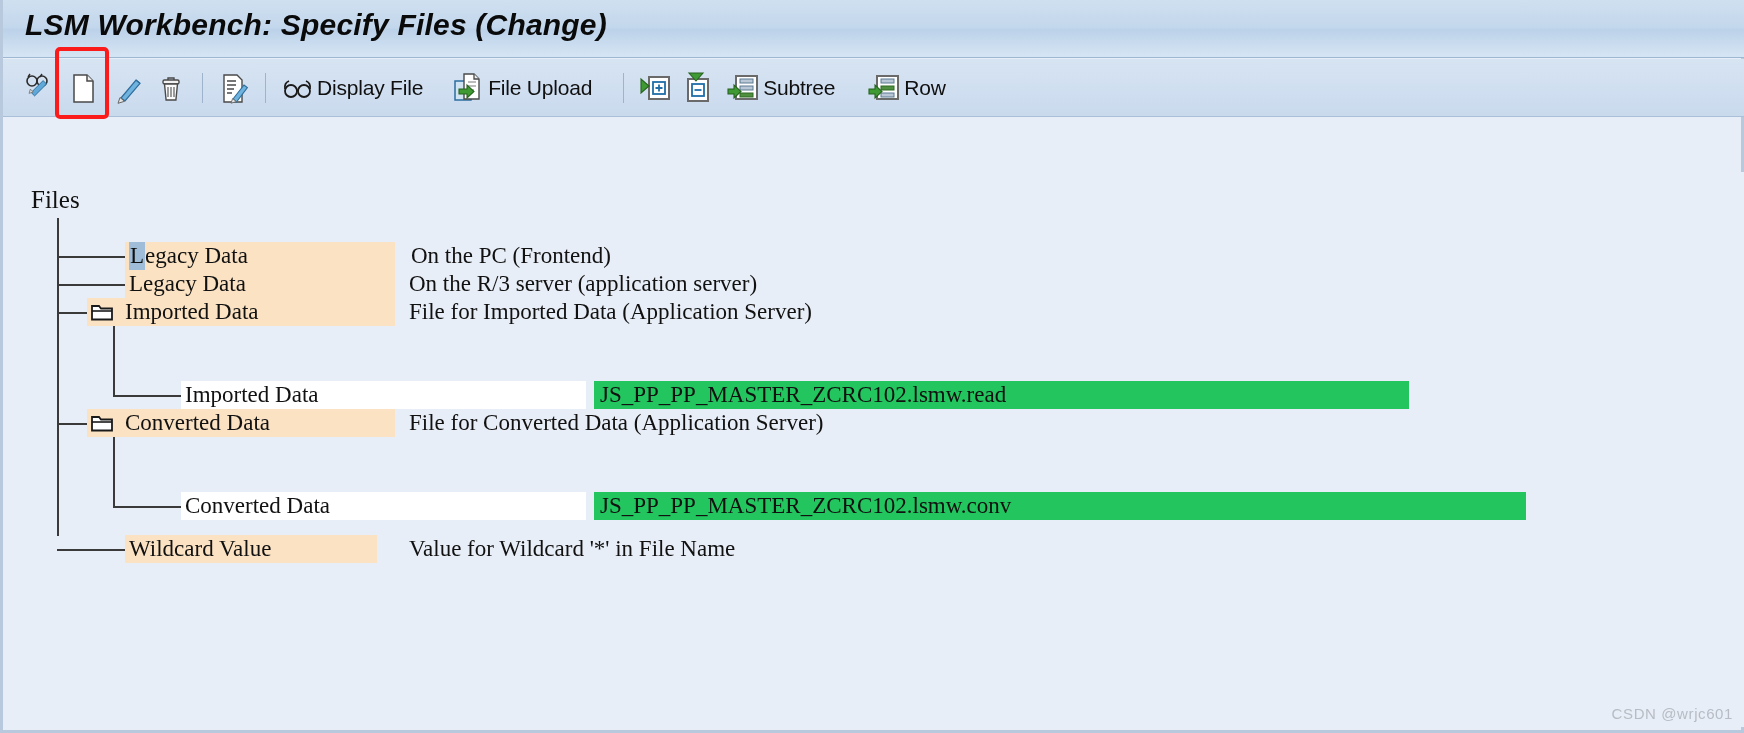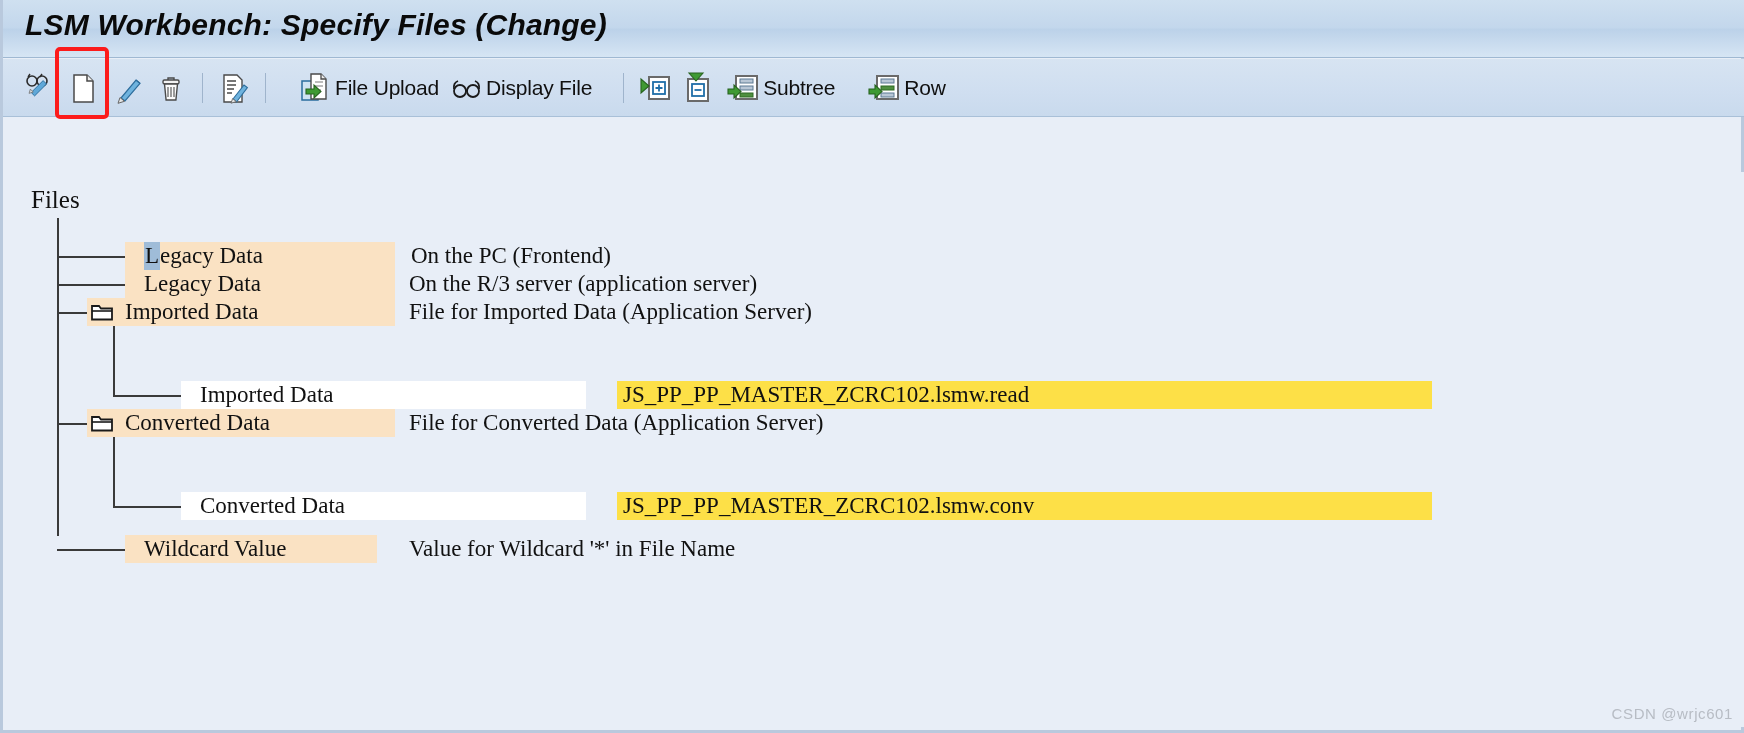--- a/index.html
+++ b/index.html
@@ -141,45 +141,44 @@
     white-space: nowrap;
   }
   .node-name {
     position: absolute;
     top: 0;
     height: 28px;
     line-height: 28px;
     font-size: 23px;
     color: #111;
     box-sizing: border-box;
-    padding-left: 19px;
+    padding-left: 4px;
   }
   .node-name.tan   { background: #fae2c3; }
   .node-name.white { background: #ffffff; }
   .node-desc {
     position: absolute;
     top: 0;
     height: 28px;
     line-height: 28px;
     font-size: 23px;
     color: #111;
     white-space: nowrap;
   }
   .node-value {
     position: absolute;
     top: 0;
     height: 28px;
     line-height: 28px;
     font-size: 23px;
     color: #111;
-    background: #fde047;
+    background: #22c55e;
     padding-left: 6px;
     box-sizing: border-box;
     white-space: nowrap;
-    margin-left: 23px;
   }
   
   .sel-char {
     background: #9fbcd8;
     display: inline-block;
     padding: 0 1px;
   }
 
   
   .vline {
@@ -275,44 +274,44 @@
           <path d="M7 4 h13 l5 5 v22 h-18 z" fill="#ffffff" stroke="#4a4a4a" stroke-width="1.4"></path>
           <path d="M10 10 h9 M10 14 h9 M10 18 h7 M10 22 h5" stroke="#4a4a4a" stroke-width="1.3"></path>
           <path d="M16 28 L27 14 l3.4 2.6 L19.5 31 z" fill="#6fb3de" stroke="#2d6d9c" stroke-width="1.1"></path>
           <path d="M15.6 27.6 l3.8 3 -5.4 1.6 z" fill="#e4e4e4" stroke="#666" stroke-width="0.9"></path>
         </svg>
       </span>
     </div>
 
     <div class="tb-sep"></div>
 
+    <div class="tb-btn">
+      <span class="tb-icon">
+        <svg width="34" height="34" viewBox="0 0 34 34">
+          <circle cx="11" cy="20" r="6" fill="none" stroke="#1a1a1a" stroke-width="1.8"></circle>
+          <circle cx="24" cy="20" r="6" fill="none" stroke="#1a1a1a" stroke-width="1.8"></circle>
+          <path d="M17 20 q1.5 -2 1 0" fill="none" stroke="#1a1a1a" stroke-width="1.6"></path>
+          <path d="M5 18 q-1 -6 4 -8" fill="none" stroke="#1a1a1a" stroke-width="1.7"></path>
+          <path d="M30 18 q1 -6 -4 -8" fill="none" stroke="#1a1a1a" stroke-width="1.7"></path>
+        </svg>
+      </span>
+      <span class="tb-label">Display File</span>
+    </div>
+
     <div class="tb-btn" style="margin-left:18px;">
       <span class="tb-icon">
         <svg width="34" height="34" viewBox="0 0 34 34">
           <rect x="4" y="10" width="16" height="19" fill="#cfe3f3" stroke="#2b6e9e" stroke-width="1.5"></rect>
           <path d="M13 3 h10 l5 5 v20 h-15 z" fill="#ffffff" stroke="#4a4a4a" stroke-width="1.4"></path>
           <path d="M23 3 v5 h5" fill="#eeeeee" stroke="#4a4a4a" stroke-width="1.3"></path>
           <path d="M17 11 h8 M17 15 h8 M17 19 h6" stroke="#7a7a7a" stroke-width="1.1"></path>
           <path d="M8 18 h8 v-4 l7 6.5 -7 6.5 v-4 h-8 z" fill="#3f9a33" stroke="#27631f" stroke-width="1.1"></path>
         </svg>
       </span>
       <span class="tb-label">File Upload</span>
-    </div>
-
-    <div class="tb-btn">
-      <span class="tb-icon">
-        <svg width="34" height="34" viewBox="0 0 34 34">
-          <circle cx="11" cy="20" r="6" fill="none" stroke="#1a1a1a" stroke-width="1.8"></circle>
-          <circle cx="24" cy="20" r="6" fill="none" stroke="#1a1a1a" stroke-width="1.8"></circle>
-          <path d="M17 20 q1.5 -2 1 0" fill="none" stroke="#1a1a1a" stroke-width="1.6"></path>
-          <path d="M5 18 q-1 -6 4 -8" fill="none" stroke="#1a1a1a" stroke-width="1.7"></path>
-          <path d="M30 18 q1 -6 -4 -8" fill="none" stroke="#1a1a1a" stroke-width="1.7"></path>
-        </svg>
-      </span>
-      <span class="tb-label">Display File</span>
     </div>
 
     <div class="tb-sep" style="margin-left:26px;"></div>
 
     <div class="tb-btn">
       <span class="tb-icon">
         <svg width="34" height="34" viewBox="0 0 34 34">
           <rect x="11" y="6" width="20" height="22" fill="#ffffff" stroke="#6a6a6a" stroke-width="2"></rect>
           <rect x="15" y="11" width="12" height="12" fill="#ffffff" stroke="#1f6ea8" stroke-width="1.8"></rect>
           <path d="M21 13.5 v7 M17.5 17 h7" stroke="#1f6ea8" stroke-width="1.8"></path>
@@ -413,21 +412,21 @@
       </div>
       <div class="node-name tan" style="left:111px; width:278px; padding-left:8px;">Converted Data</div>
       <div class="node-desc" style="left:403px;">File for Converted Data (Application Server)</div>
     </div>
 
     <div class="vline" style="left:107px; top:265px; height:70px;"></div>
     <div class="hline" style="left:107px; top:334px; width:68px;"></div>
 
     <div class="row" style="top:320px;">
       <div class="node-name white" style="left:175px; width:405px;">Converted Data</div>
-      <div class="node-value" style="left:588px; width:815px;">JS_PP_PP_MASTER_ZCRC102.lsmw.conv</div>
+      <div class="node-value" style="left:588px; width:932px;">JS_PP_PP_MASTER_ZCRC102.lsmw.conv</div>
     </div>
 
     <div class="hline" style="left:51px; top:377px; width:68px;"></div>
     <div class="row" style="top:363px;">
       <div class="node-name tan" style="left:119px; width:252px;">Wildcard Value</div>
       <div class="node-desc" style="left:403px;">Value for Wildcard '*' in File Name</div>
     </div>
 
   </div>
 

